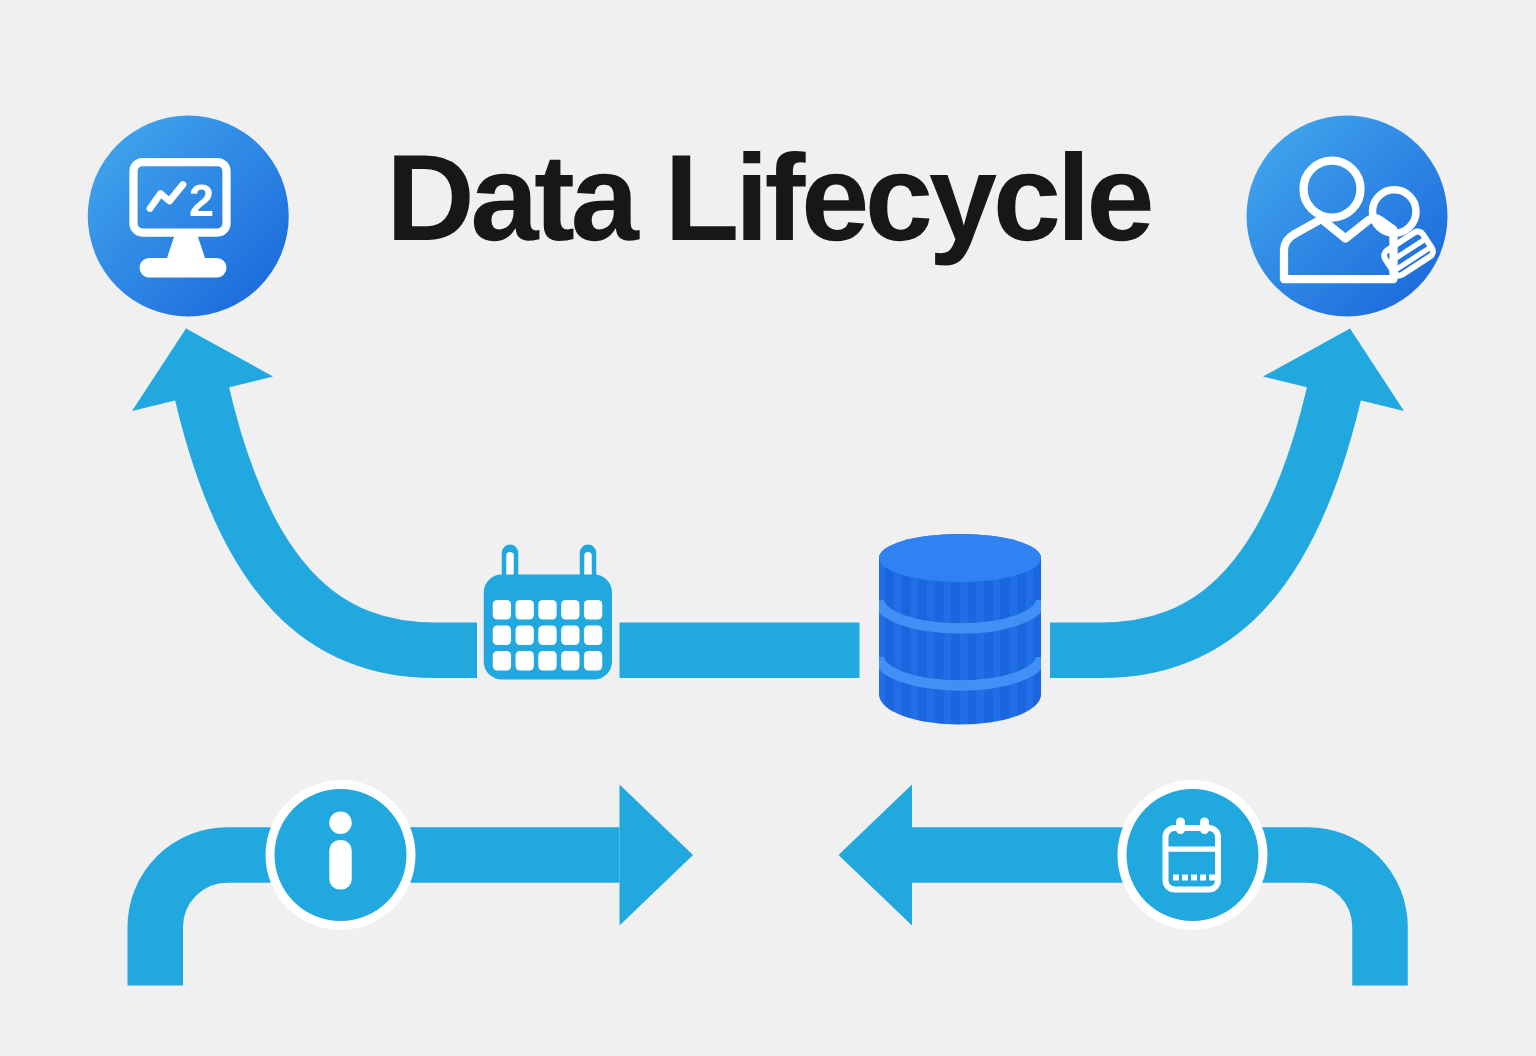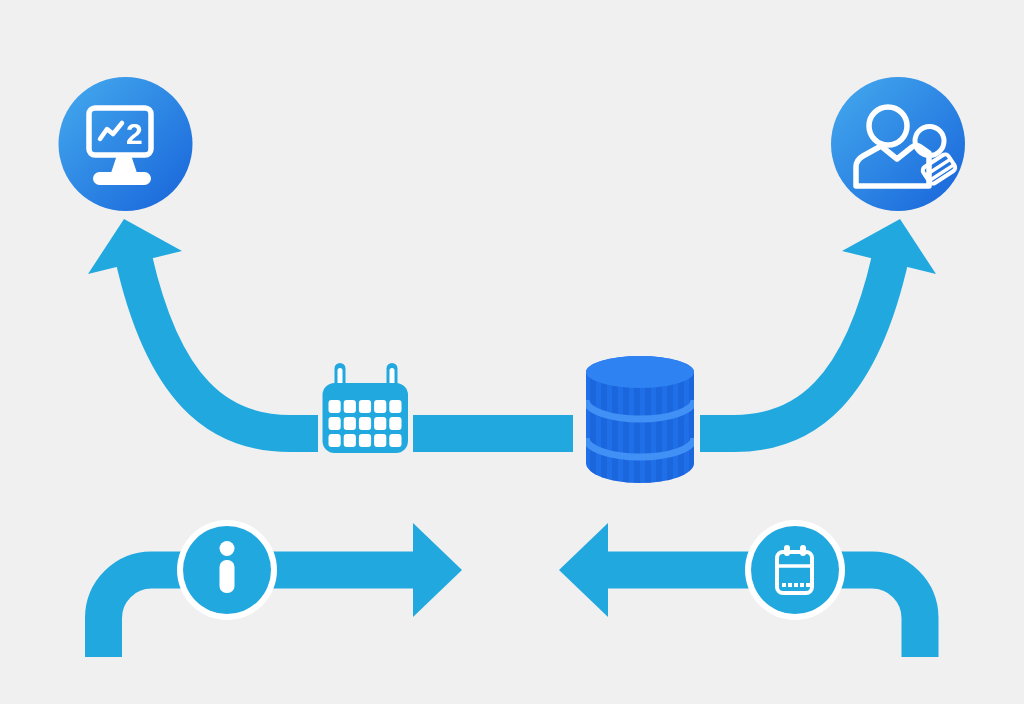--- a/index.html
+++ b/index.html
@@ -31,20 +31,21 @@
   .screen-value{
     font-family:"Liberation Sans", sans-serif;font-weight:bold;font-size:30px;
     fill:var(--icon);
   }
 </style>
 </head>
 <body>
 
 <div class="stage">
 
+  <h1 class="diagram-title">Data Lifecycle</h1>
 
   <svg width="1024" height="704" viewBox="0 0 1024 704">
     <defs>
       <linearGradient id="node-grad" x1="0" y1="0" x2="1" y2="1">
         <stop class="grad-a" offset="0"></stop>
         <stop class="grad-b" offset="1"></stop>
       </linearGradient>
       <clipPath id="db-clip">
         <path d="M 586 372 L 586 463 A 54 20 0 0 0 694 463 L 694 372 A 54 16 0 0 0 586 372 Z"></path>
       </clipPath>

